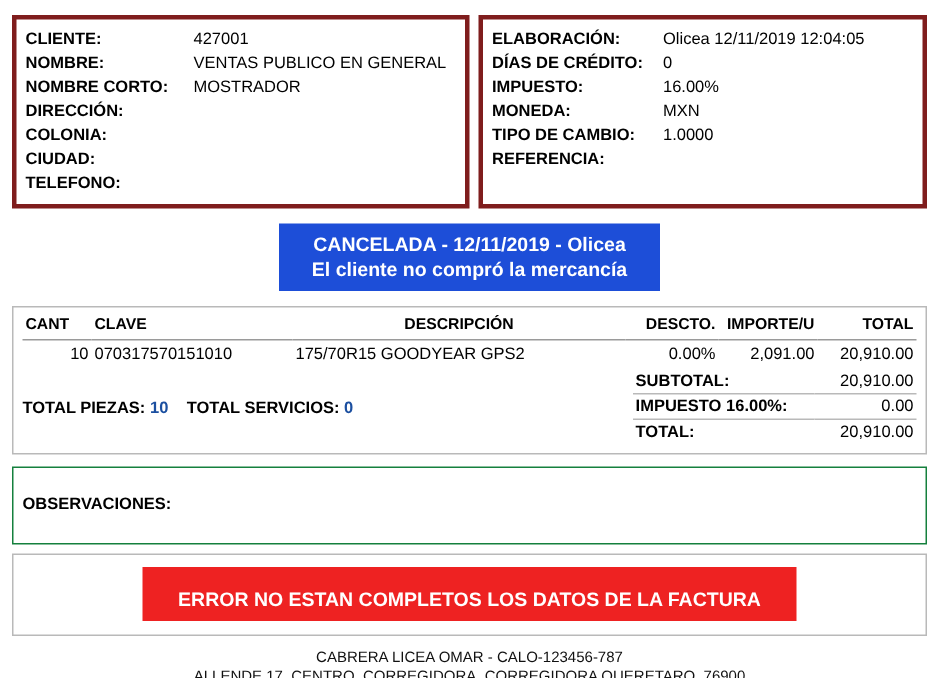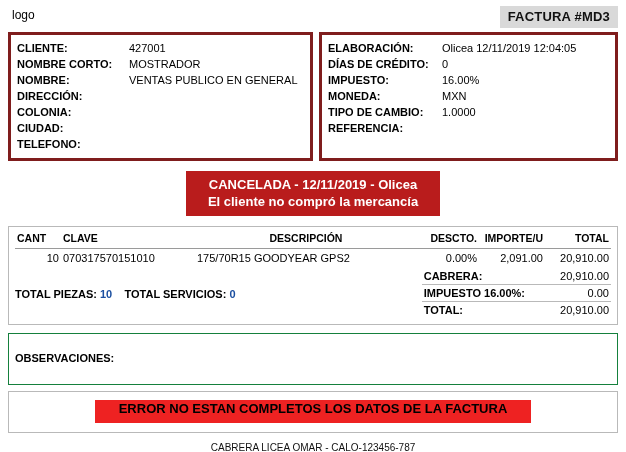--- a/index.html
+++ b/index.html
@@ -80,21 +80,21 @@
     font-weight: normal;
   }
 
   
   .banner-wrap {
     display: flex;
     justify-content: center;
     margin-top: 10px;
   }
   .banner {
-    background: #b91c1c;
+    background: #1d4ed8;
     color: #ffffff;
     font-weight: bold;
     text-align: center;
     font-size: 13px;
     line-height: 17px;
     padding: 5px 22px 6px 22px;
   }
 
   
   .items-box {
@@ -176,63 +176,59 @@
   
   .error-box {
     border: 1px solid #b9b9b9;
     margin-top: 6px;
     padding: 8px 6px 9px 6px;
     display: flex;
     justify-content: center;
   }
   .error-banner {
     background: #ee2222;
-    color: #000000;
+    color: #ffffff;
     font-weight: bold;
     font-size: 13px;
     text-align: center;
-    padding: 1px 18px 7px 18px;
+    padding: 14px 18px 7px 18px;
     width: 400px;
   }
 
   
   .footer {
     margin-top: 8px;
     text-align: center;
     font-size: 10px;
     line-height: 13px;
     color: #111;
   }
 </style>
 </head>
 <body>
 
 <div class="page">
 
-  <div class="top-row">
-    <div class="logo">logo</div>
-    <div class="factura-badge">FACTURA #MD3</div>
-  </div>
 
   <div class="panels">
 
     <div class="panel left">
       <table class="kv">
         <tbody>
             <tr>
           <td class="k">CLIENTE:</td>
           <td class="v">427001</td>
         </tr>
         <tr>
+          <td class="k">NOMBRE:</td>
+          <td class="v">VENTAS PUBLICO EN GENERAL</td>
+        </tr>
+        <tr>
           <td class="k">NOMBRE CORTO:</td>
           <td class="v">MOSTRADOR</td>
-        </tr>
-        <tr>
-          <td class="k">NOMBRE:</td>
-          <td class="v">VENTAS PUBLICO EN GENERAL</td>
         </tr>
         <tr>
           <td class="k">DIRECCIÓN:</td>
           <td class="v"></td>
         </tr>
         <tr>
           <td class="k">COLONIA:</td>
           <td class="v"></td>
         </tr>
         <tr>
@@ -314,21 +310,21 @@
         <b>TOTAL PIEZAS:</b>
         <span class="num">10</span>
         &nbsp;&nbsp;
         <b>TOTAL SERVICIOS:</b>
         <span class="num">0</span>
       </div>
 
       <table class="totals">
         <tbody>
             <tr>
-          <td class="lbl">CABRERA:</td>
+          <td class="lbl">SUBTOTAL:</td>
           <td class="amt">20,910.00</td>
         </tr>
         <tr class="sep">
           <td class="lbl">IMPUESTO 16.00%:</td>
           <td class="amt">0.00</td>
         </tr>
         <tr class="sep">
           <td class="lbl">TOTAL:</td>
           <td class="amt">20,910.00</td>
         </tr>

